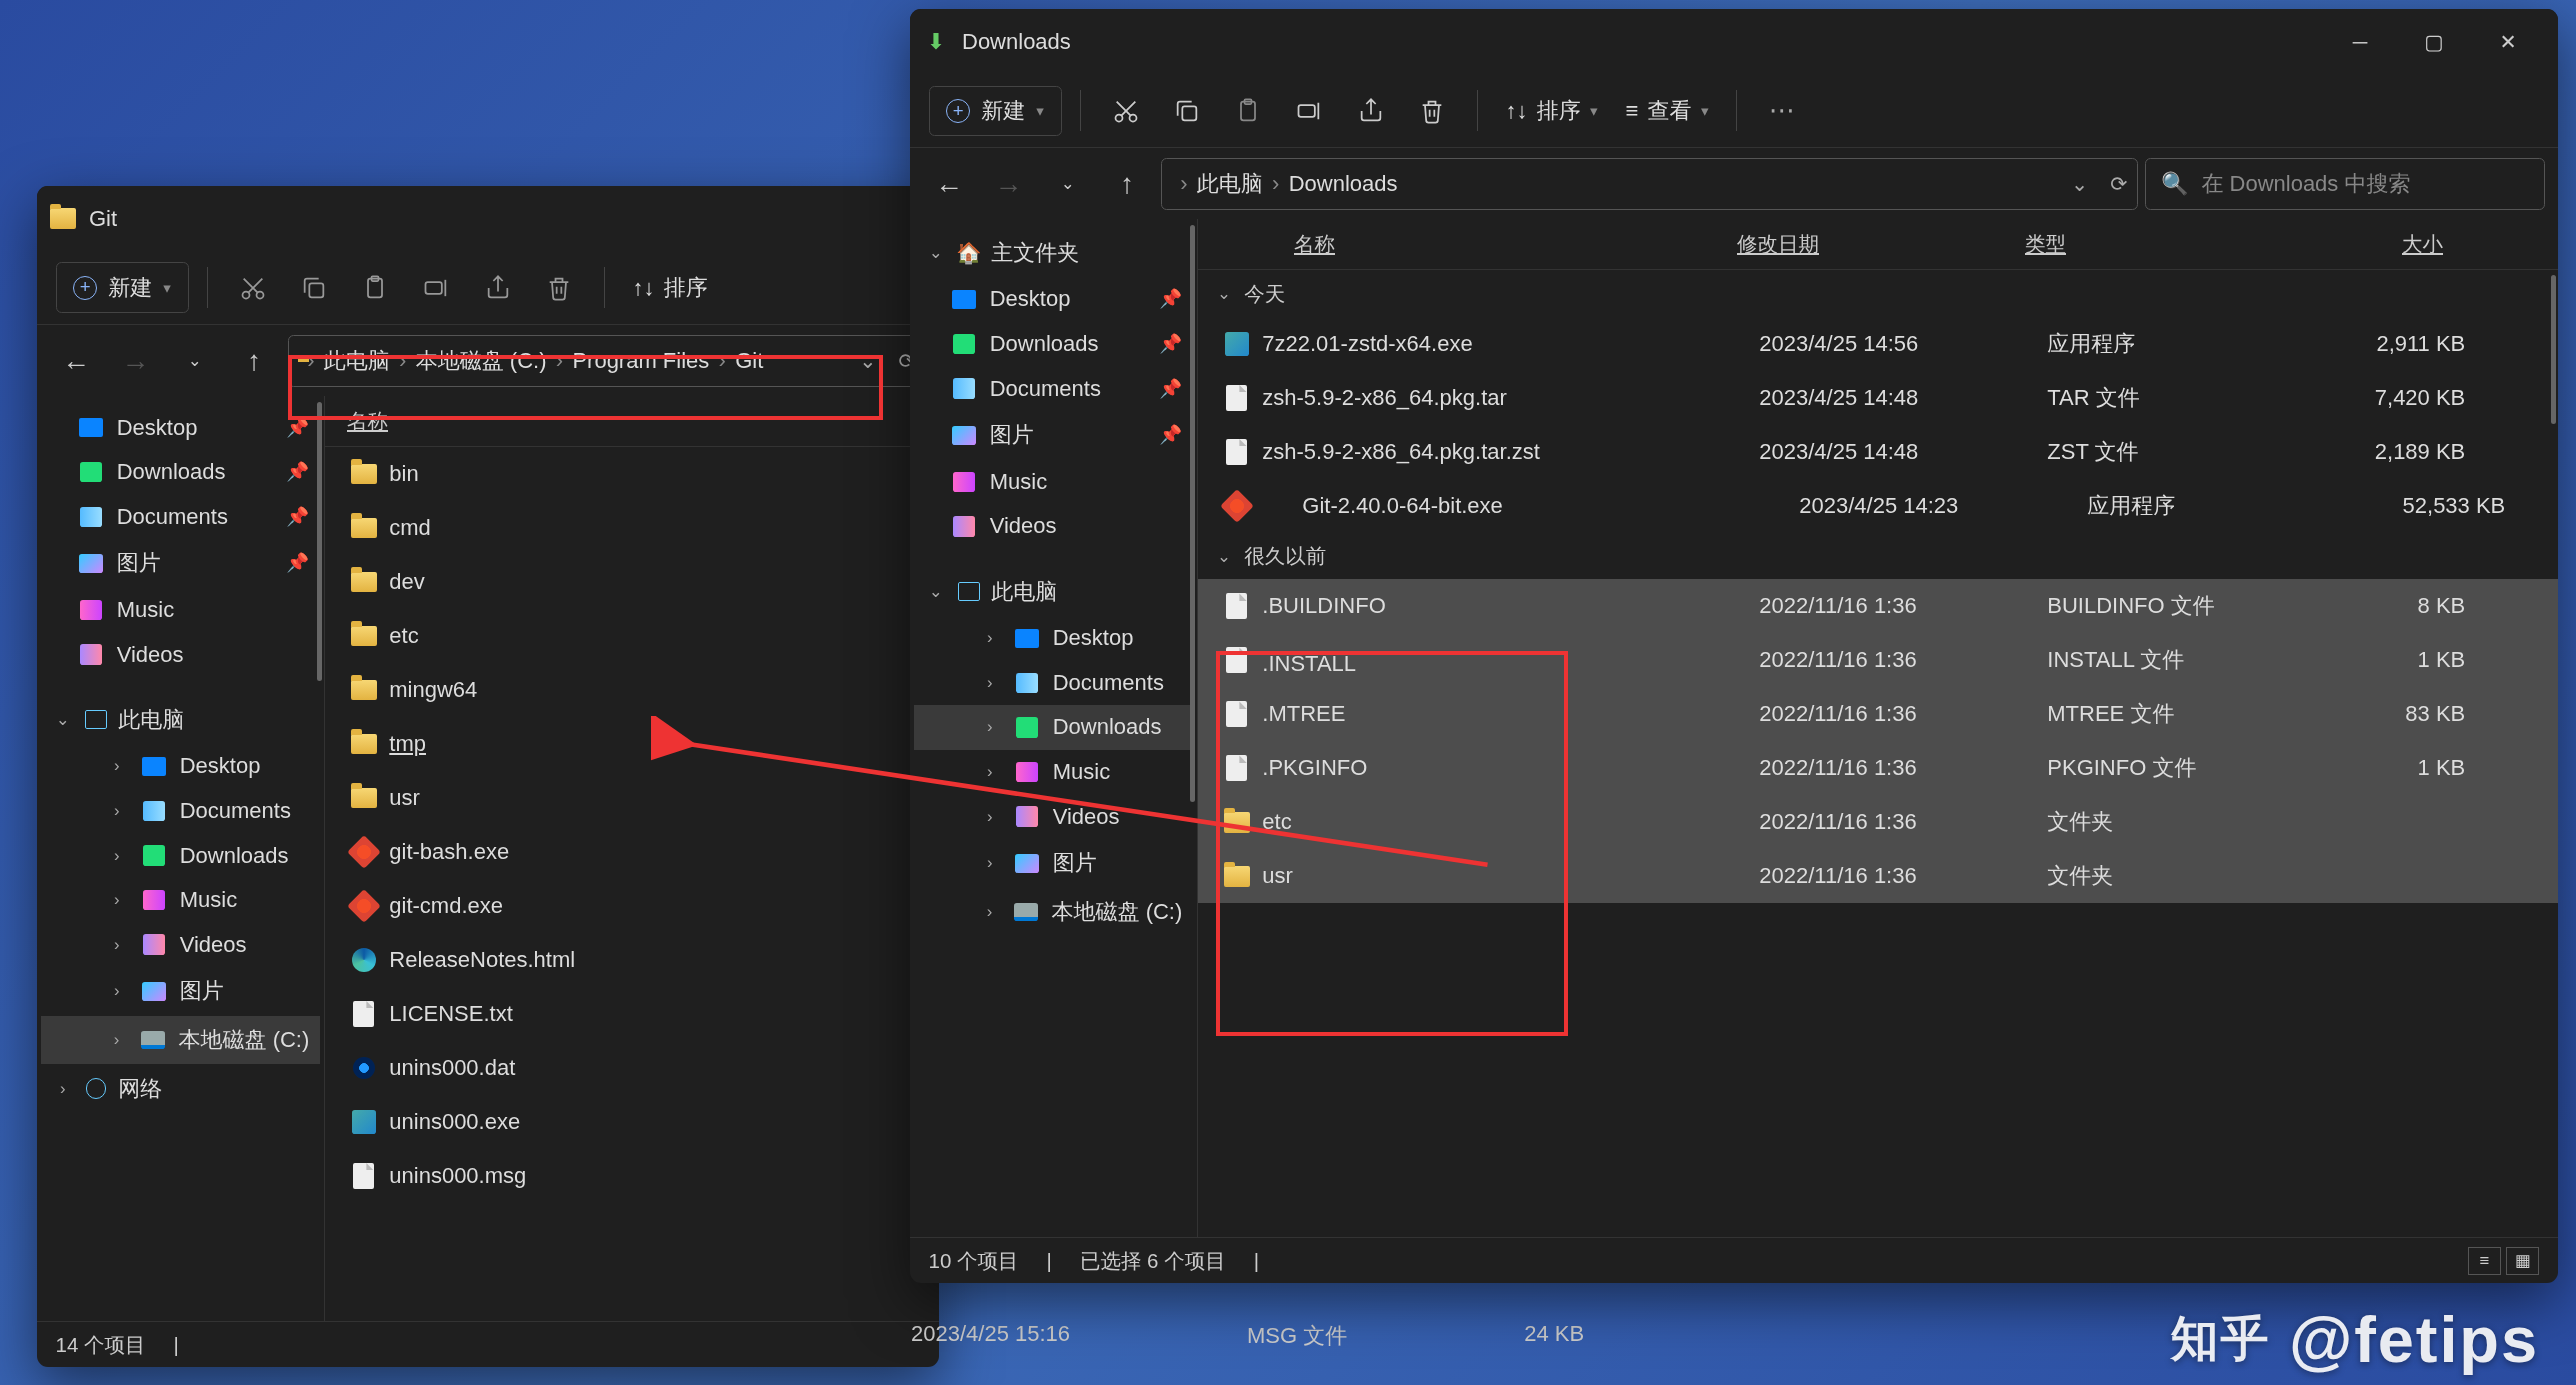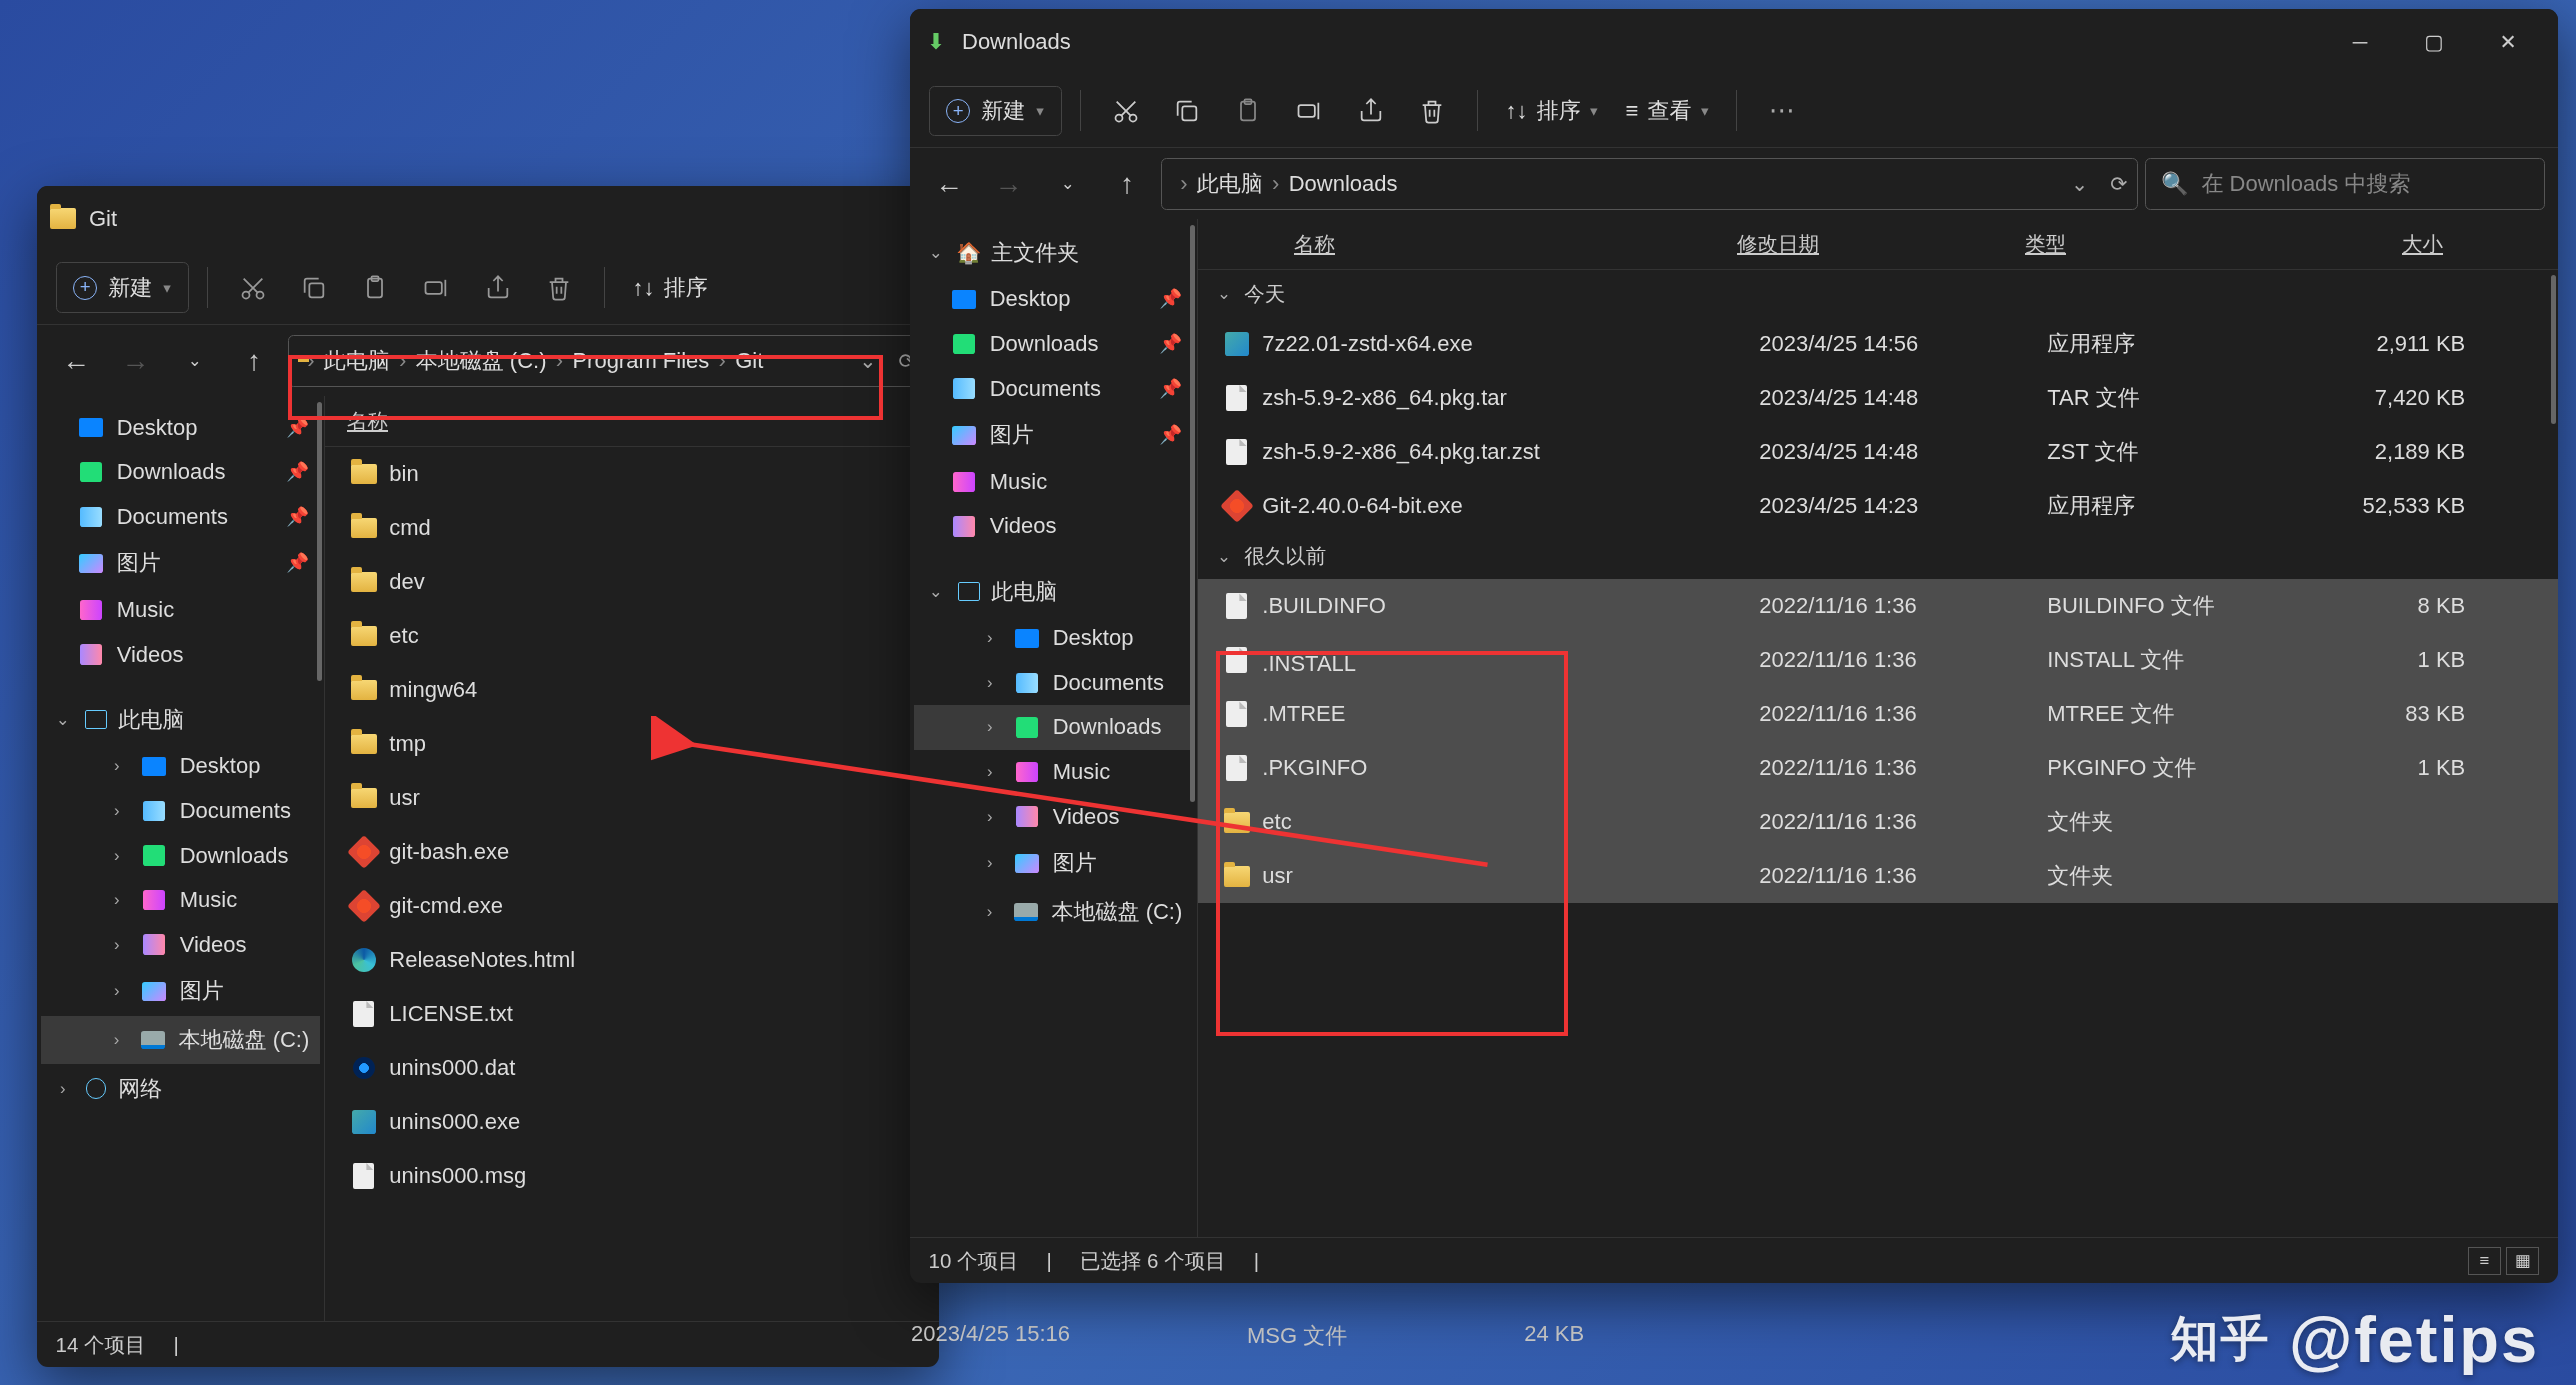--- a/index.html
+++ b/index.html
@@ -415,21 +415,21 @@
           <div class="row">
             <span class="icon">
               <span class="ic-folder"></span>
             </span>
             <div class="col-name" style="padding-left: 0px;">mingw64</div>
           </div>
           <div class="row">
             <span class="icon">
               <span class="ic-folder"></span>
             </span>
-            <div class="col-name" style="padding-left: 0px;">tmp</div>
+            <div class="col-name" style="padding-left: 0px; text-decoration: underline;">tmp</div>
           </div>
           <div class="row">
             <span class="icon">
               <span class="ic-folder"></span>
             </span>
             <div class="col-name" style="padding-left: 0px;">usr</div>
           </div>
           <div class="row">
             <span class="icon">
               <span class="ic-git"></span>
@@ -717,21 +717,21 @@
             </span>
             <div class="col-name" style="width: 497px; padding-left: 0px;">zsh-5.9-2-x86_64.pkg.tar.zst</div>
             <div class="col-date">2023/4/25 14:48</div>
             <div class="col-type">ZST 文件</div>
             <div class="col-size">2,189 KB</div>
           </div>
           <div class="row">
             <span class="icon">
               <span class="ic-git"></span>
             </span>
-            <div class="col-name" style="width: 497px; padding-left: 0px;">Git-2.40.0-64-bit.exe</div>
+            <div class="col-name" style="width: 497px; padding-left: 0px; margin-left: 40px;">Git-2.40.0-64-bit.exe</div>
             <div class="col-date">2023/4/25 14:23</div>
             <div class="col-type">应用程序</div>
             <div class="col-size">52,533 KB</div>
           </div>
           <div class="group-h">
             <span class="expander">⌄</span>
             <span>很久以前</span>
           </div>
           <div class="row sel">
             <span class="icon">

